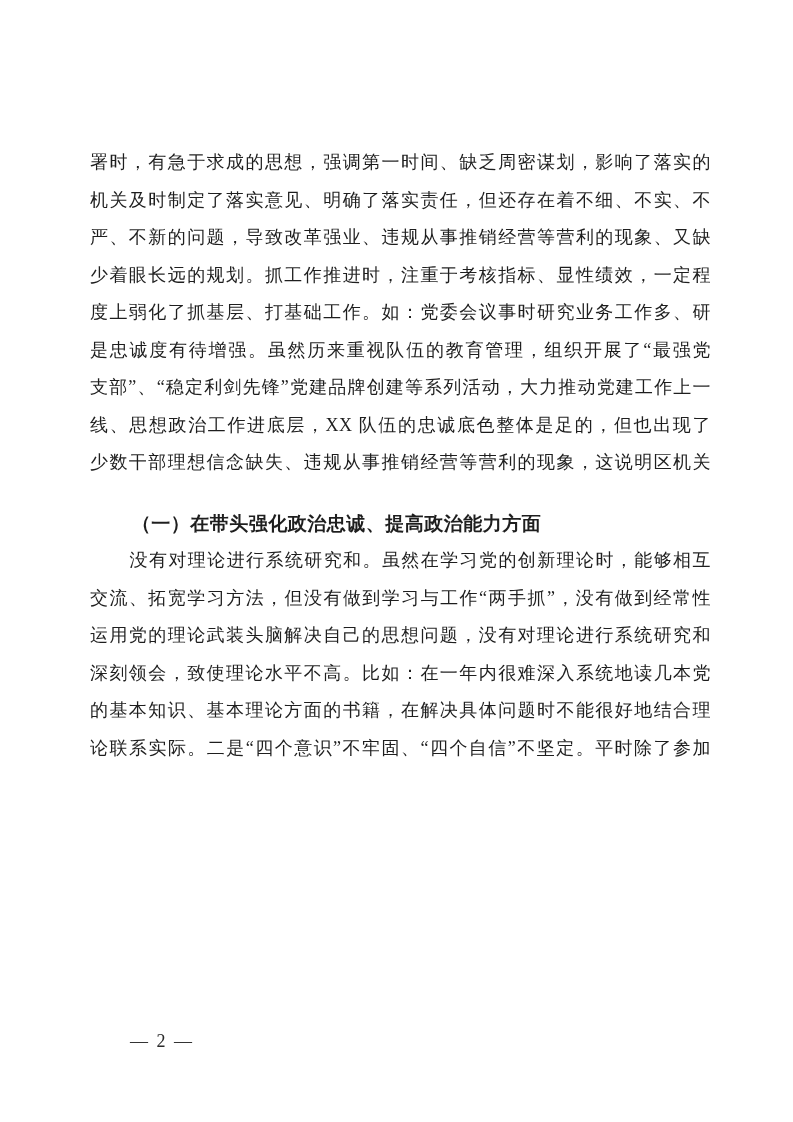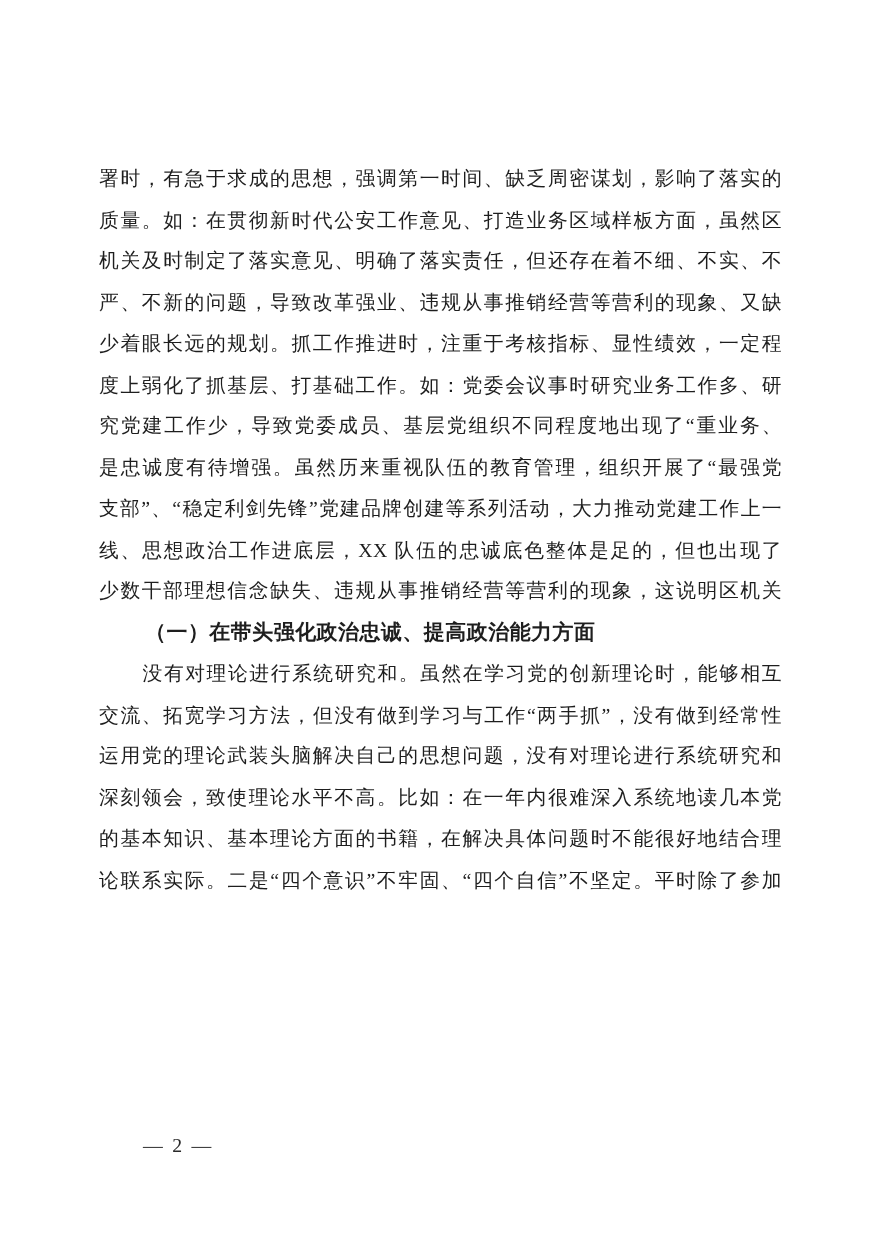--- a/index.html
+++ b/index.html
@@ -46,43 +46,42 @@
     text-align: left;
     text-align-last: left;
     text-indent: 2.2em;
   }
   .line.subheading {
     font-weight: bold;
     font-size: 19px;
     text-align: left;
     text-align-last: left;
     text-indent: 2.2em;
+    margin-top: 23px;
   }
   .page-number {
     position: absolute;
     left: 130px;
     top: 1026px;
     font-size: 18px;
     line-height: 30px;
     color: #2a2a2a;
     letter-spacing: 2px;
   }
 </style>
 </head>
 <body>
 
 <div class="page">
   <div class="content">
     <div class="line">署时，有急于求成的思想，强调第一时间、缺乏周密谋划，影响了落实的</div>
-    <div class="line">质量。如：在贯彻新时代公安工作意见、打造业务区域样板方面，虽然区</div>
     <div class="line">机关及时制定了落实意见、明确了落实责任，但还存在着不细、不实、不</div>
     <div class="line">严、不新的问题，导致改革强业、违规从事推销经营等营利的现象、又缺</div>
     <div class="line">少着眼长远的规划。抓工作推进时，注重于考核指标、显性绩效，一定程</div>
     <div class="line">度上弱化了抓基层、打基础工作。如：党委会议事时研究业务工作多、研</div>
-    <div class="line">究党建工作少，导致党委成员、基层党组织不同程度地出现了“重业务、</div>
     <div class="line">是忠诚度有待增强。虽然历来重视队伍的教育管理，组织开展了“最强党</div>
     <div class="line">支部”、“稳定利剑先锋”党建品牌创建等系列活动，大力推动党建工作上一</div>
     <div class="line">线、思想政治工作进底层，XX 队伍的忠诚底色整体是足的，但也出现了</div>
     <div class="line">少数干部理想信念缺失、违规从事推销经营等营利的现象，这说明区机关</div>
     <div class="line subheading">（一）在带头强化政治忠诚、提高政治能力方面</div>
     <div class="line ind">没有对理论进行系统研究和。虽然在学习党的创新理论时，能够相互</div>
     <div class="line">交流、拓宽学习方法，但没有做到学习与工作“两手抓”，没有做到经常性</div>
     <div class="line">运用党的理论武装头脑解决自己的思想问题，没有对理论进行系统研究和</div>
     <div class="line">深刻领会，致使理论水平不高。比如：在一年内很难深入系统地读几本党</div>
     <div class="line">的基本知识、基本理论方面的书籍，在解决具体问题时不能很好地结合理</div>

